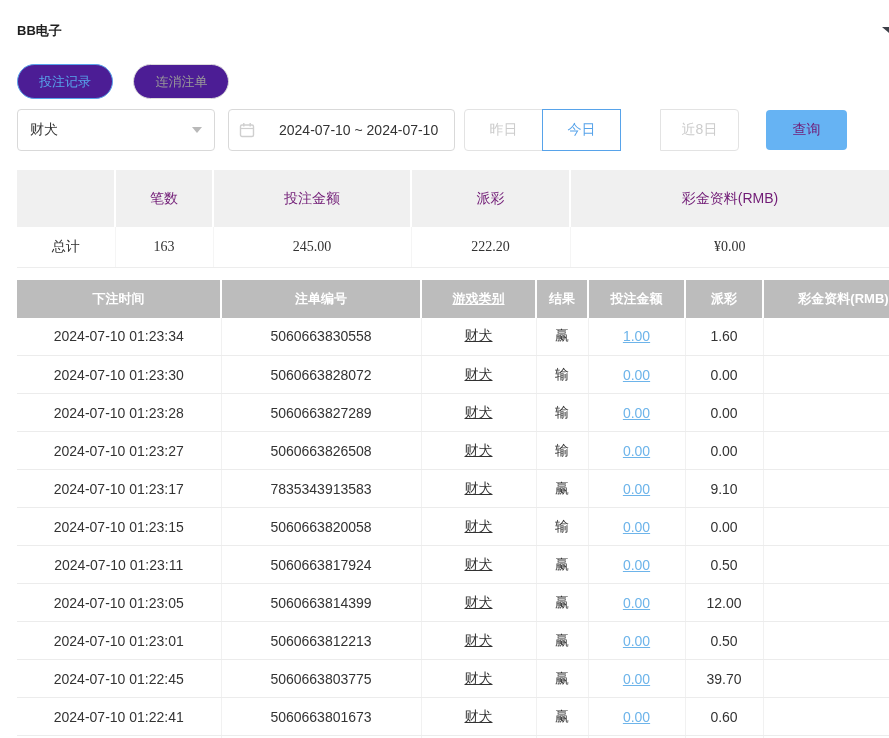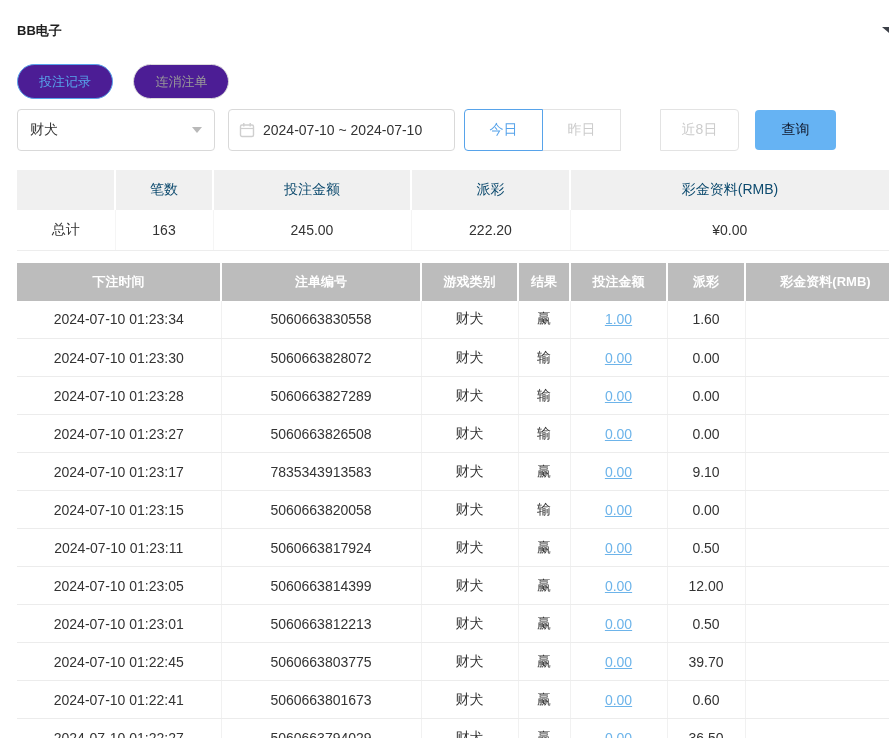--- a/index.html
+++ b/index.html
@@ -37,64 +37,64 @@
     display: flex; align-items: center; justify-content: space-between;
     padding: 0 12px; font-size: 14px; cursor: pointer; background: #fff;
   }
   .caret {
     width: 0; height: 0;
     border-left: 5px solid transparent; border-right: 5px solid transparent;
     border-top: 6px solid #b9b9b9;
   }
   .datepicker {
     margin-left: 13px; width: 227px; height: 42px; border: 1px solid #d9d9d9;
-    border-radius: 4px; display: flex; align-items: center; gap: 8px;
+    border-radius: 4px; display: flex; align-items: center; gap: 24px;
     padding: 16px 10px; font-size: 14px; cursor: pointer; background: #fff; white-space: nowrap;
   }
   .btn-group { display: flex; margin-left: 9px; }
   .qbtn {
     width: 79px; height: 42px; background: #fff; border: 1px solid #e3e3e3;
     font-size: 14px; color: #ccc; margin-left: -1px; cursor: pointer; font-family: inherit;
   }
   .qbtn:first-child { border-radius: 4px 0 0 4px; margin-left: 0; }
   .qbtn:last-child { border-radius: 0 4px 4px 0; margin-left: 39px; }
   .qbtn.active { border-color: var(--accent, #6cb2ef); color: var(--accent, #6cb2ef); position: relative; z-index: 1; }
   .query {
-    margin-left: 16px; width: 81px; height: 40px; border: none; border-radius: 4px;
-    background: var(--query_bg, #66b3f3); color: #0f172a; font-size: 14px; cursor: pointer; font-family: inherit;
+    margin-left: 27px; width: 81px; height: 40px; border: none; border-radius: 4px;
+    background: var(--query_bg, #66b3f3); color: #701a75; font-size: 14px; cursor: pointer; font-family: inherit;
   }
 
   
   table { border-collapse: collapse; table-layout: fixed; }
   .summary { width: 872px; margin-bottom: 12px; font-size: 14px; }
   .summary th {
-    background: var(--summary_header_bg, #f0f0f0); height: 40px; font-weight: normal;
-    text-align: center; border-right: 2px solid #fff; color: #0c4a6e;
+    background: var(--summary_header_bg, #f0f0f0); height: 57px; font-weight: normal;
+    text-align: center; border-right: 2px solid #fff; color: #701a75;
   }
   .summary th:last-child { border-right: none; }
   .summary td {
     height: 40px; text-align: center; background: #fff;
-    border-bottom: 1px solid #ededed; border-right: 1px solid #f5f5f5;
+    border-bottom: 1px solid #ededed; border-right: 1px solid #f5f5f5; font-family: Liberation Serif, serif;
   }
   .summary td:last-child { border-right: none; }
   .s0 { width: 98px; } .s1 { width: 98px; } .s2 { width: 198px; } .s3 { width: 159px; } .s4 { width: 319px; }
 
   
   .records { width: 886px; font-size: 14px; }
   .records th {
     background: var(--table_header_bg, #bcbcbc); color: #fff; height: 38px;
     font-size: 13px; font-weight: bold; text-align: center; border-right: 2px solid #fff;
   }
   .records th:last-child { border-right: none; }
   .records td {
     height: 38px; text-align: center; background: #fff;
     border-bottom: 1px solid #ececec; border-right: 1px solid #f1f1f1;
   }
   .records td:last-child { border-right: none; }
-  .c0 { width: 204px; } .c1 { width: 200px; } .c2 { width: 97px; } .c3 { width: 52px; }
+  .c0 { width: 204px; } .c1 { width: 200px; } .c2 { width: 115px; text-decoration: underline; } .c3 { width: 52px; }
   .c4 { width: 97px; } .c5 { width: 78px; } .c6 { width: 160px; }
   .amt-link { color: var(--link, #6db4ea); text-decoration: underline; cursor: pointer; }
 
   
   .cal-icon { display: inline-block; flex: 0 0 auto; }
 </style>
 </head>
 <body>
 
 <span class="corner-glyph"></span>
@@ -116,22 +116,22 @@
     <div class="datepicker">
       <svg class="cal-icon" width="16" height="16" viewBox="0 0 16 16">
         <rect x="1.5" y="3" width="13" height="11.5" rx="1.5" fill="none" stroke="#cfcfcf" stroke-width="1.4"></rect>
         <line x1="4.8" y1="1" x2="4.8" y2="4.5" stroke="#cfcfcf" stroke-width="1.4"></line>
         <line x1="11.2" y1="1" x2="11.2" y2="4.5" stroke="#cfcfcf" stroke-width="1.4"></line>
         <line x1="1.5" y1="6.5" x2="14.5" y2="6.5" stroke="#cfcfcf" stroke-width="1.2"></line>
       </svg>
       <span>2024-07-10 ~ 2024-07-10</span>
     </div>
     <div class="btn-group">
+      <button class="qbtn">昨日</button>
       <button class="qbtn active">今日</button>
-      <button class="qbtn">昨日</button>
       <button class="qbtn">近8日</button>
     </div>
     <button class="query">查询</button>
   </div>
 
   <table class="summary">
     <thead>
       <tr id="summary-head">
           <th class="s0"></th>
           <th class="s1">笔数</th>

